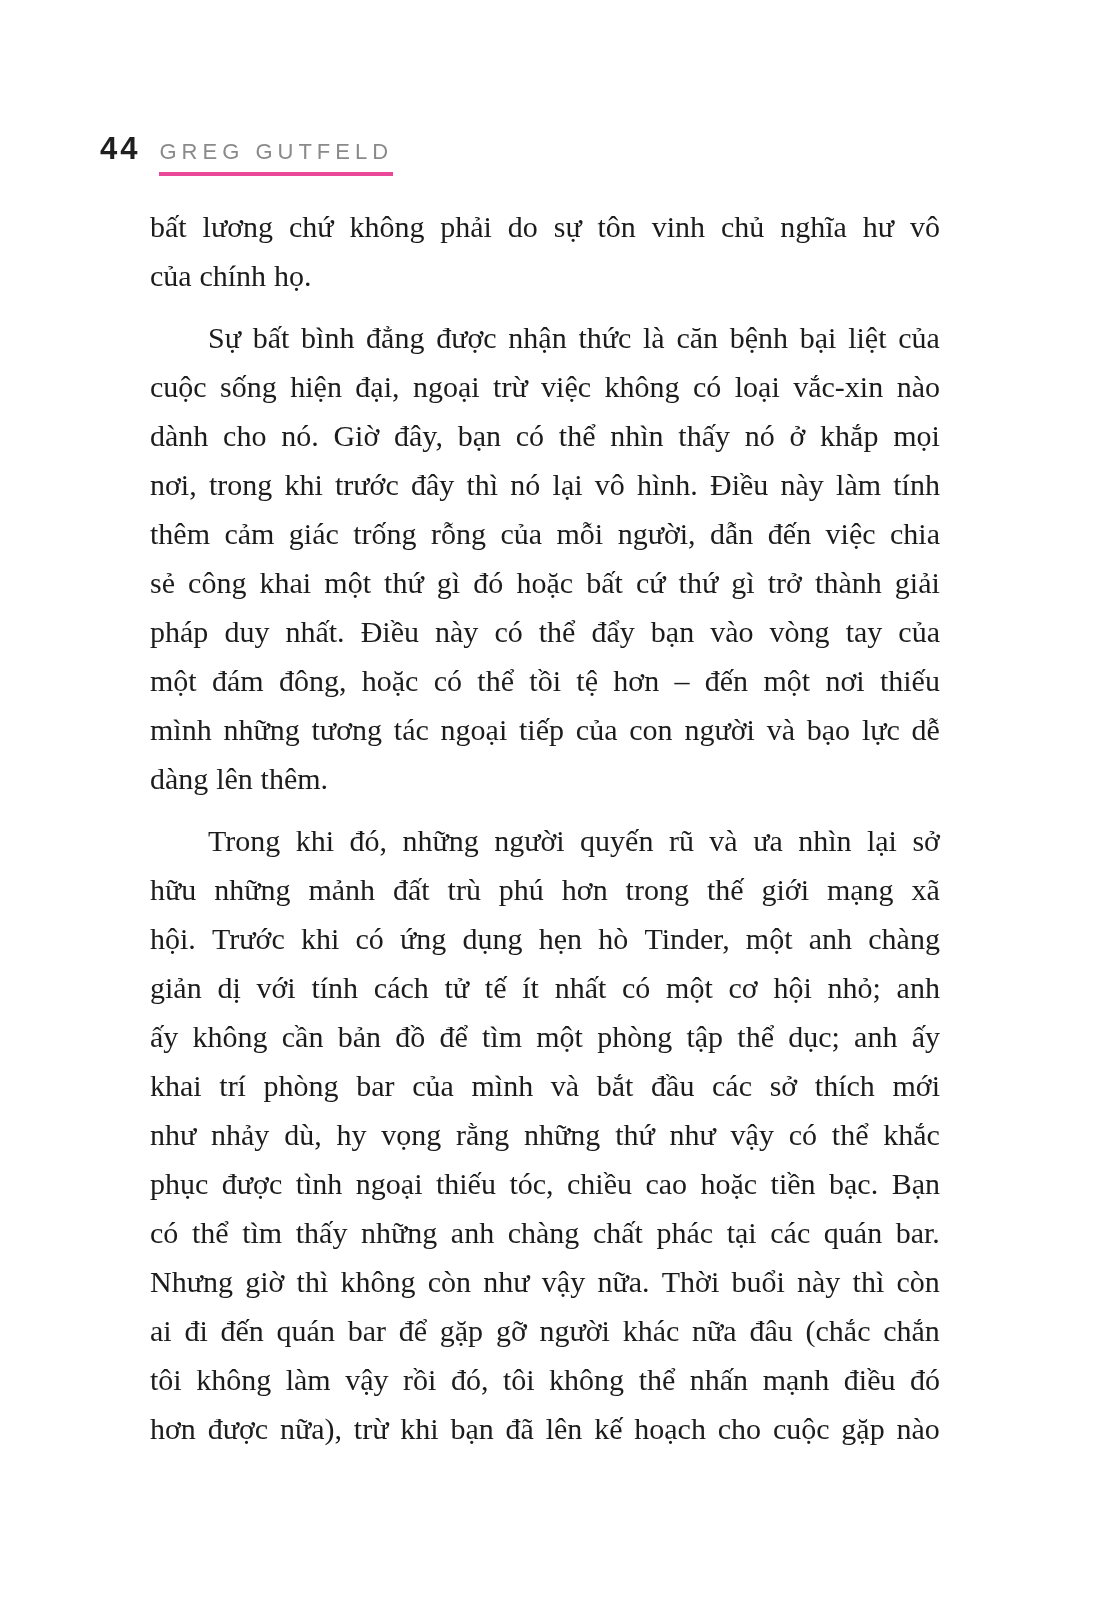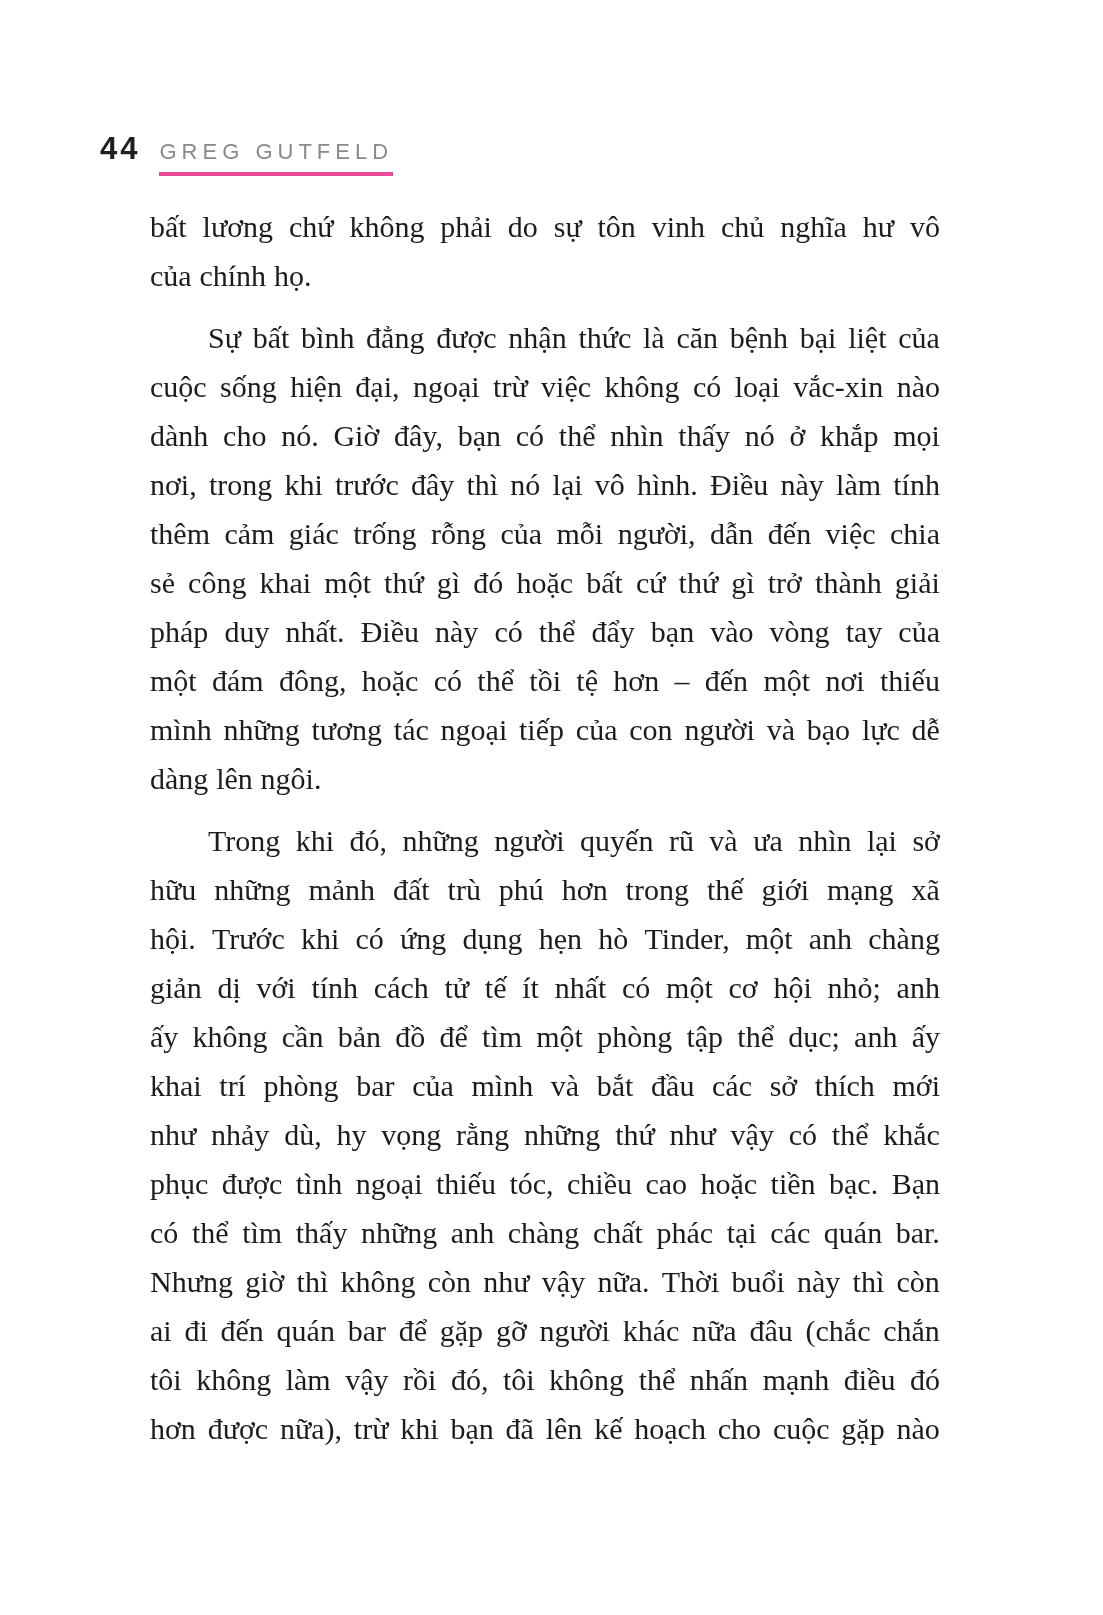--- a/index.html
+++ b/index.html
@@ -78,21 +78,21 @@
       <div class="paragraph">
         <div class="line just indent"><span>Sự</span><span>bất</span><span>bình</span><span>đẳng</span><span>được</span><span>nhận</span><span>thức</span><span>là</span><span>căn</span><span>bệnh</span><span>bại</span><span>liệt</span><span>của</span></div>
         <div class="line just"><span>cuộc</span><span>sống</span><span>hiện</span><span>đại,</span><span>ngoại</span><span>trừ</span><span>việc</span><span>không</span><span>có</span><span>loại</span><span>vắc-xin</span><span>nào</span></div>
         <div class="line just"><span>dành</span><span>cho</span><span>nó.</span><span>Giờ</span><span>đây,</span><span>bạn</span><span>có</span><span>thể</span><span>nhìn</span><span>thấy</span><span>nó</span><span>ở</span><span>khắp</span><span>mọi</span></div>
         <div class="line just"><span>nơi,</span><span>trong</span><span>khi</span><span>trước</span><span>đây</span><span>thì</span><span>nó</span><span>lại</span><span>vô</span><span>hình.</span><span>Điều</span><span>này</span><span>làm</span><span>tính</span></div>
         <div class="line just"><span>thêm</span><span>cảm</span><span>giác</span><span>trống</span><span>rỗng</span><span>của</span><span>mỗi</span><span>người,</span><span>dẫn</span><span>đến</span><span>việc</span><span>chia</span></div>
         <div class="line just"><span>sẻ</span><span>công</span><span>khai</span><span>một</span><span>thứ</span><span>gì</span><span>đó</span><span>hoặc</span><span>bất</span><span>cứ</span><span>thứ</span><span>gì</span><span>trở</span><span>thành</span><span>giải</span></div>
         <div class="line just"><span>pháp</span><span>duy</span><span>nhất.</span><span>Điều</span><span>này</span><span>có</span><span>thể</span><span>đẩy</span><span>bạn</span><span>vào</span><span>vòng</span><span>tay</span><span>của</span></div>
         <div class="line just"><span>một</span><span>đám</span><span>đông,</span><span>hoặc</span><span>có</span><span>thể</span><span>tồi</span><span>tệ</span><span>hơn</span><span>–</span><span>đến</span><span>một</span><span>nơi</span><span>thiếu</span></div>
         <div class="line just"><span>mình</span><span>những</span><span>tương</span><span>tác</span><span>ngoại</span><span>tiếp</span><span>của</span><span>con</span><span>người</span><span>và</span><span>bạo</span><span>lực</span><span>dễ</span></div>
-        <div class="line"><span>dàng</span><span>lên</span><span>ngôi.</span></div>
+        <div class="line"><span>dàng</span><span>lên</span><span>thêm.</span></div>
       </div>
       <div class="paragraph">
         <div class="line just indent"><span>Trong</span><span>khi</span><span>đó,</span><span>những</span><span>người</span><span>quyến</span><span>rũ</span><span>và</span><span>ưa</span><span>nhìn</span><span>lại</span><span>sở</span></div>
         <div class="line just"><span>hữu</span><span>những</span><span>mảnh</span><span>đất</span><span>trù</span><span>phú</span><span>hơn</span><span>trong</span><span>thế</span><span>giới</span><span>mạng</span><span>xã</span></div>
         <div class="line just"><span>hội.</span><span>Trước</span><span>khi</span><span>có</span><span>ứng</span><span>dụng</span><span>hẹn</span><span>hò</span><span>Tinder,</span><span>một</span><span>anh</span><span>chàng</span></div>
         <div class="line just"><span>giản</span><span>dị</span><span>với</span><span>tính</span><span>cách</span><span>tử</span><span>tế</span><span>ít</span><span>nhất</span><span>có</span><span>một</span><span>cơ</span><span>hội</span><span>nhỏ;</span><span>anh</span></div>
         <div class="line just"><span>ấy</span><span>không</span><span>cần</span><span>bản</span><span>đồ</span><span>để</span><span>tìm</span><span>một</span><span>phòng</span><span>tập</span><span>thể</span><span>dục;</span><span>anh</span><span>ấy</span></div>
         <div class="line just"><span>khai</span><span>trí</span><span>phòng</span><span>bar</span><span>của</span><span>mình</span><span>và</span><span>bắt</span><span>đầu</span><span>các</span><span>sở</span><span>thích</span><span>mới</span></div>
         <div class="line just"><span>như</span><span>nhảy</span><span>dù,</span><span>hy</span><span>vọng</span><span>rằng</span><span>những</span><span>thứ</span><span>như</span><span>vậy</span><span>có</span><span>thể</span><span>khắc</span></div>
         <div class="line just"><span>phục</span><span>được</span><span>tình</span><span>ngoại</span><span>thiếu</span><span>tóc,</span><span>chiều</span><span>cao</span><span>hoặc</span><span>tiền</span><span>bạc.</span><span>Bạn</span></div>

